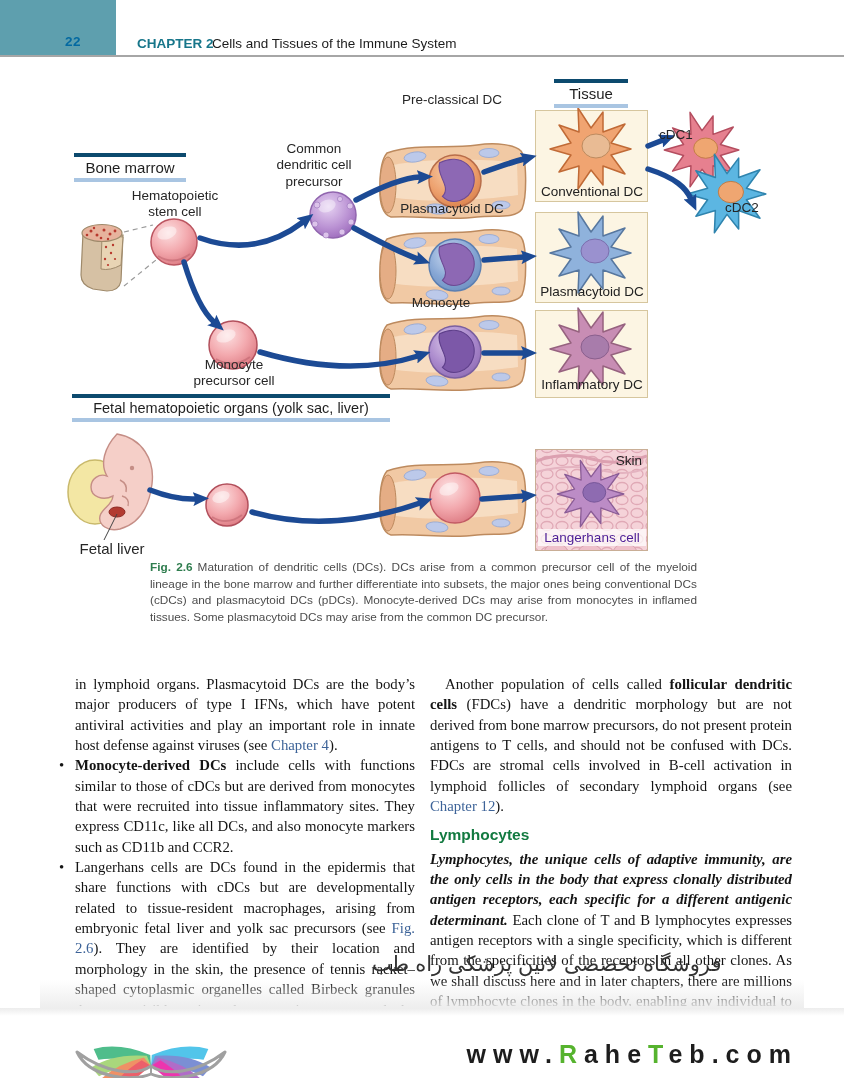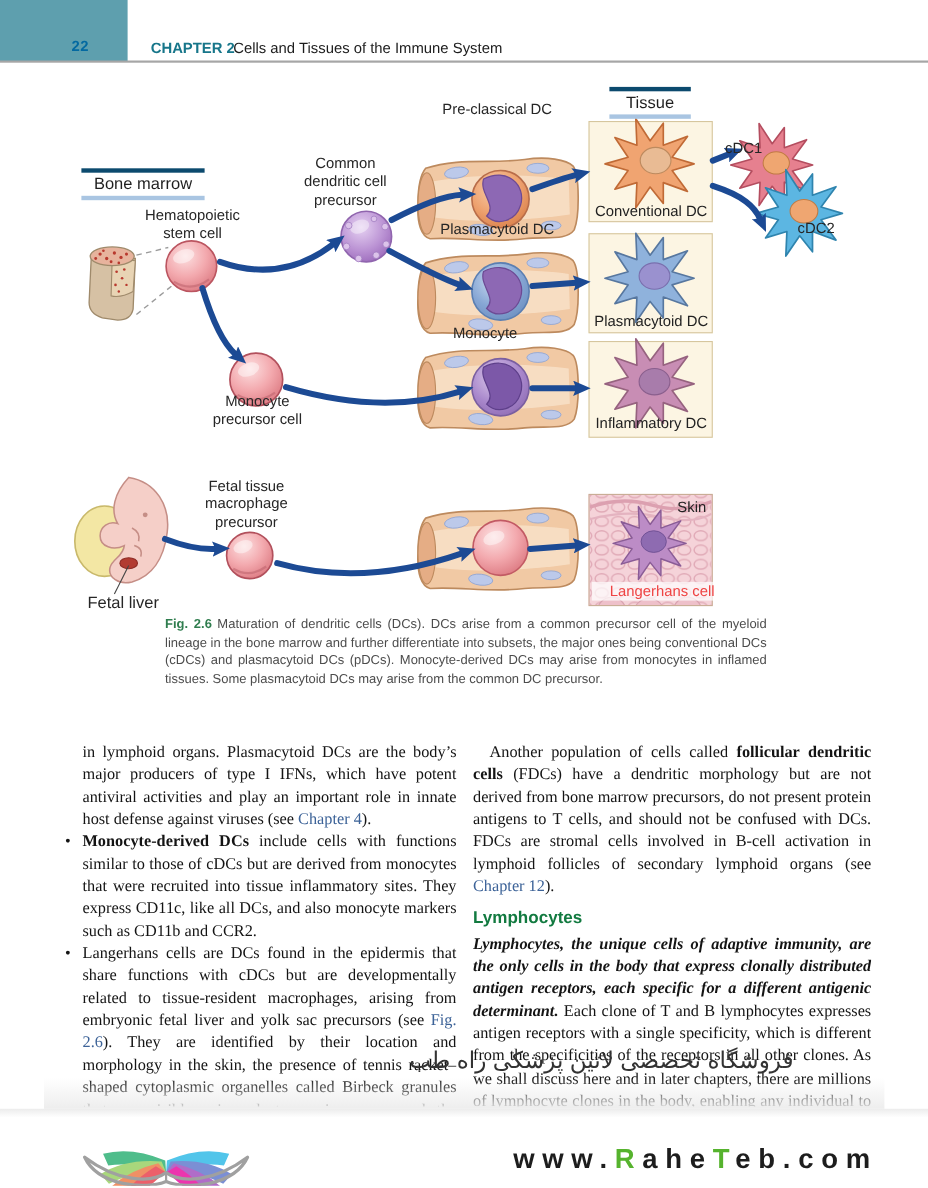--- a/index.html
+++ b/index.html
@@ -11,22 +11,22 @@
   .chap-label{position:absolute;left:137px;top:36px;color:#17768a;font-weight:bold;font-size:13.5px;}
   .chap-title{position:absolute;left:212px;top:36px;color:#1c1c1c;font-size:13.5px;}
   .head-rule{position:absolute;left:0;top:55px;width:844px;height:2px;background:#a6a6a6;}
   
   .plate{position:absolute;box-sizing:border-box;text-align:center;color:#1f1f1f;font-size:15px;
          padding:2px 4px;border-top:4px solid #0c4a6e;border-bottom:4px solid #a9c5e2;}
   .flabel{position:absolute;font-size:13.5px;line-height:1.22;color:#262626;text-align:center;}
   .cbox{position:absolute;left:535px;width:113px;background:#fcf5e3;border:1.5px solid #d6c69e;box-sizing:border-box;}
   .skinbox{position:absolute;left:535px;width:113px;background:#f5d3d9;border:1.5px solid #c9ae96;box-sizing:border-box;}
   .boxlabel{position:absolute;left:536px;width:112px;text-align:center;font-size:13.5px;color:#222;}
-  .langlabel{position:absolute;left:538px;width:108px;text-align:center;font-size:13.5px;color:#ef4444;
-             background:rgba(255,255,255,.72);padding:1px 10px;}
+  .langlabel{position:absolute;left:538px;width:108px;text-align:center;font-size:13.5px;color:#4c1d95;
+             background:rgba(255,255,255,.72);padding:1px 0;}
   .skinlabel{position:absolute;left:572px;width:70px;text-align:right;font-size:13.5px;color:#222;padding-right:3px;}
   
   .caption{position:absolute;left:150px;top:559px;width:547px;font-size:11.8px;line-height:1.4;
            color:#4c4c4c;text-align:justify;}
   .caption .tag{color:#2f7d4e;font-weight:bold;margin-right:5px;}
   .caption .it{}
   
   .col{position:absolute;top:674px;height:332px;overflow:hidden;font-family:"Liberation Serif",serif;
        font-size:14.8px;line-height:1.375;color:#141414;text-align:justify;}
   .col-left{left:55px;width:360px;}
@@ -255,28 +255,28 @@
       <path d="M648,146 L663,140" marker-end="url(#ah)"></path>
       <path d="M648,169 C676,178 686,188 691,199" marker-end="url(#ah)"></path>
       <path d="M150,490 Q176,500 196,499" marker-end="url(#ah)"></path>
       <path d="M252,512 Q330,534 420,503" marker-end="url(#ah)"></path>
       <path d="M482,499 L524,496" marker-end="url(#ah)"></path>
     </g>
   </svg>
 
   <div class="plate" style="left:74px;top:153px;width:112px;">Bone marrow</div>
   <div class="plate" style="left:554px;top:79px;width:74px;">Tissue</div>
+  <div class="plate" style="left:72px;top:394px;width:318px;font-size:14.5px;">Fetal hematopoietic organs (yolk sac, liver)</div>
 
   <div class="flabel" style="left:122px;top:188px;width:106px;">Hematopoietic stem cell</div>
   <div class="flabel" style="left:266px;top:141px;width:96px;">Common dendritic cell precursor</div>
   <div class="flabel" style="left:394px;top:92px;width:116px;">Pre-classical DC</div>
   <div class="flabel" style="left:392px;top:201px;width:120px;">Plasmacytoid DC</div>
   <div class="flabel" style="left:400px;top:295px;width:82px;">Monocyte</div>
   <div class="flabel" style="left:188px;top:357px;width:92px;">Monocyte precursor cell</div>
-  <div class="flabel" style="left:178px;top:434px;width:92px;">Fetal tissue macrophage precursor</div>
   <div class="flabel" style="left:70px;top:540px;width:84px;font-size:15px;text-align:center;">Fetal liver</div>
   <div class="flabel" style="left:652px;top:101px;width:48px;margin-top:26px;">cDC1</div>
   <div class="flabel" style="left:718px;top:200px;width:48px;">cDC2</div>
 
   <div class="boxlabel" style="top:184px;">Conventional DC</div>
   <div class="boxlabel" style="top:284px;">Plasmacytoid DC</div>
   <div class="boxlabel" style="top:377px;">Inflammatory DC</div>
   <div class="skinlabel" style="top:453px;">Skin</div>
   <div class="langlabel" style="top:529px;">Langerhans cell</div>
 

